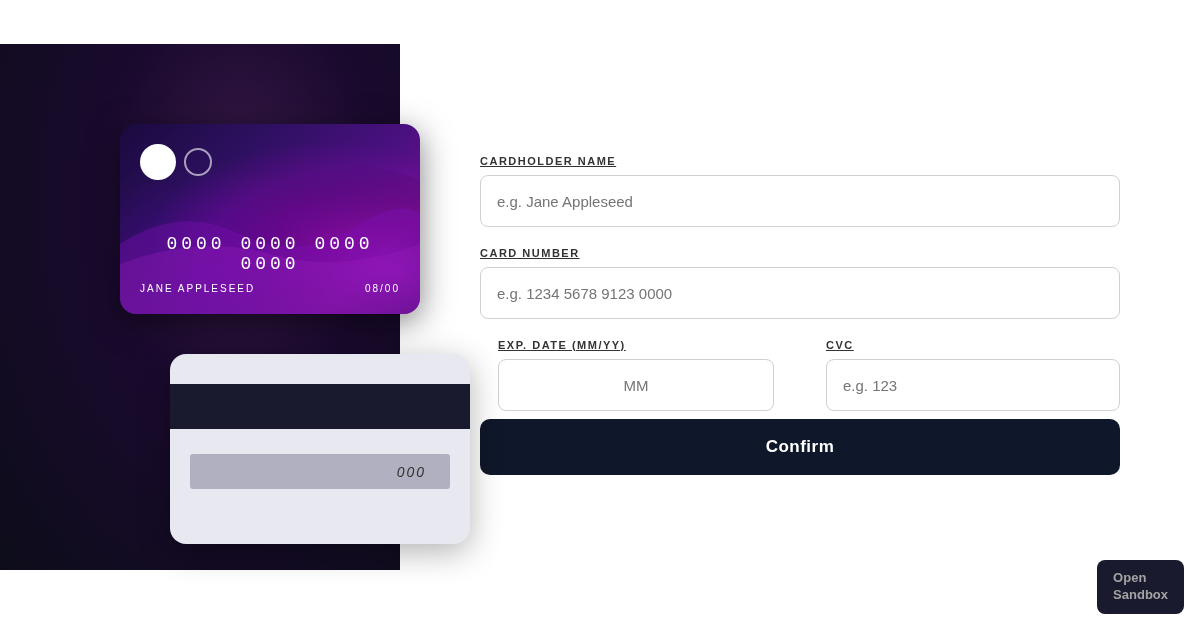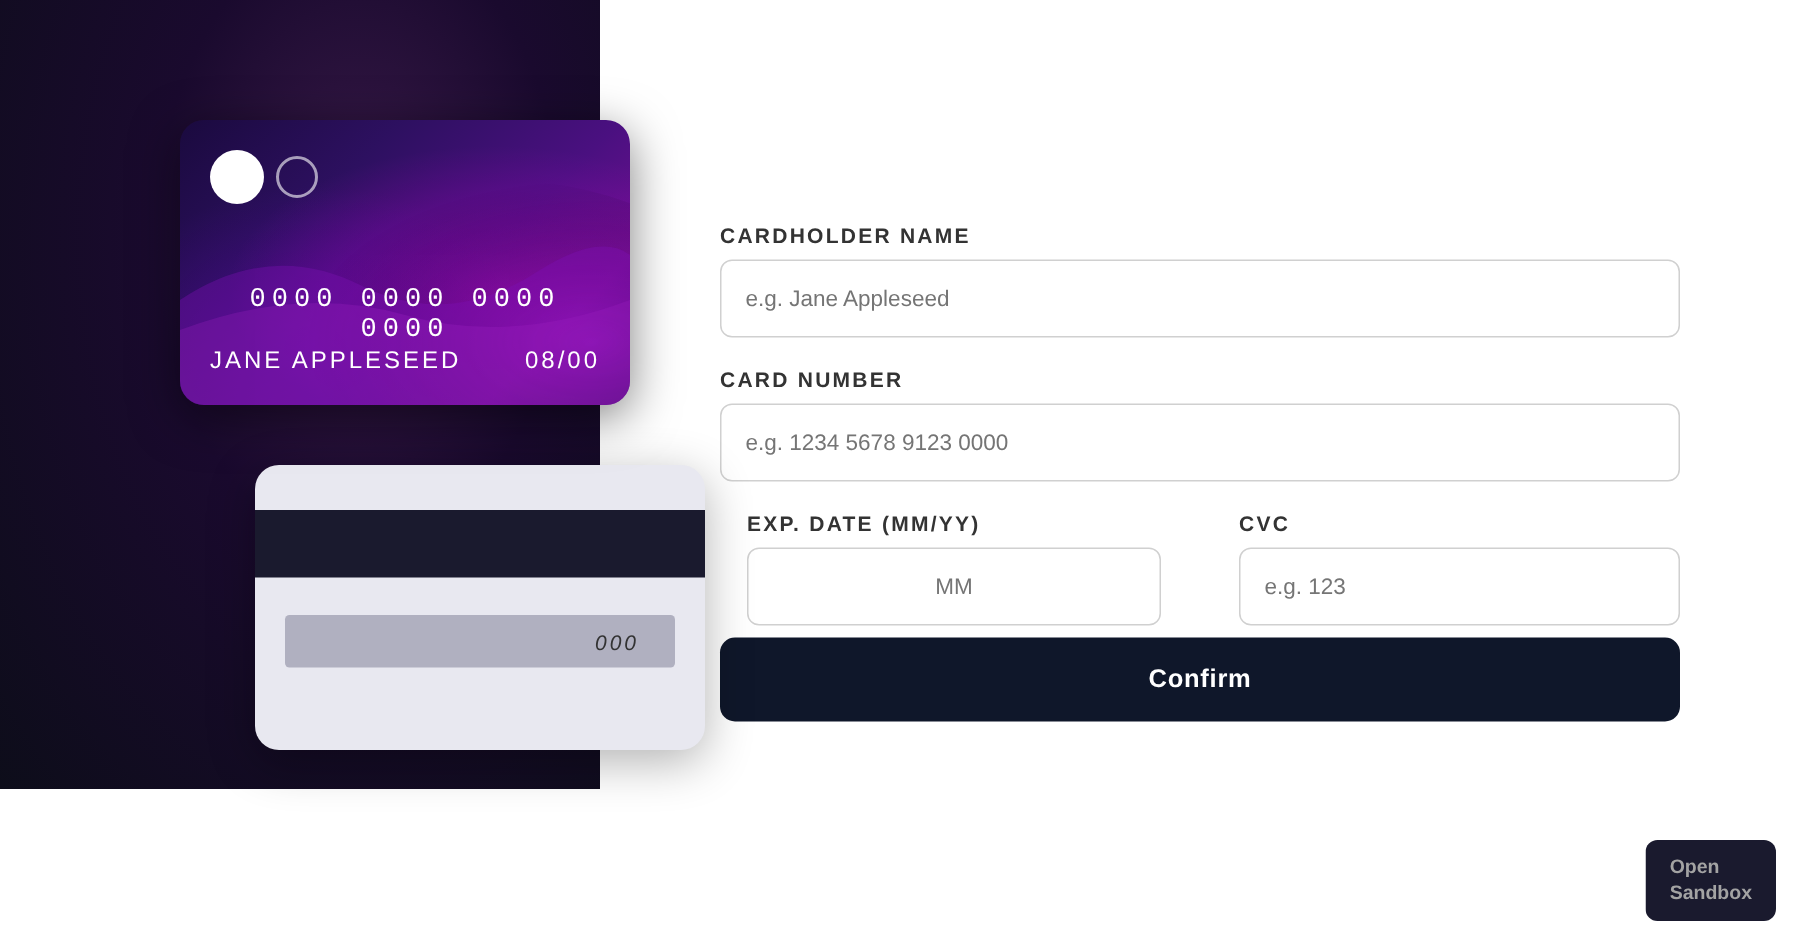--- a/index.html
+++ b/index.html
@@ -12,20 +12,21 @@
       font-family: -apple-system, BlinkMacSystemFont, 'Segoe UI', sans-serif;
     }
 
     
     .left-panel {
       width: 400px;
       height: 526px;
       background: radial-gradient(ellipse at 60% 30%, #3a1a4a 0%, #1a0a2e 40%, #0d0d1a 100%);
       position: relative;
       flex-shrink: 0;
+      margin-top: 44px;
     }
 
     
     .card-front {
       position: absolute;
       top: 80px;
       left: 120px;
       width: 300px;
       height: 190px;
       border-radius: 16px;
@@ -80,21 +81,21 @@
     }
 
     .card-bottom {
       position: absolute;
       bottom: 20px;
       left: 20px;
       right: 20px;
       display: flex;
       justify-content: space-between;
       color: white;
-      font-size: 16px;
+      font-size: 10px;
       letter-spacing: 2px;
     }
 
     
     .card-back {
       position: absolute;
       top: 310px;
       left: 170px;
       width: 300px;
       height: 190px;
@@ -144,26 +145,27 @@
       justify-content: center;
       padding: 60px 80px;
     }
 
     .form-group {
       margin-bottom: 20px;
     }
 
     .form-label {
       display: block;
-      font-size: 14px;
+      font-size: 11px;
       font-weight: 700;
       letter-spacing: 1.5px;
       color: #333;
       margin-bottom: 8px;
       text-transform: uppercase;
+      text-decoration: underline;
     }
 
     .form-input {
       width: 100%;
       height: 52px;
       border: 1.5px solid #d0d0d0;
       border-radius: 8px;
       padding: 0 16px;
       font-size: 15px;
       color: #999;

